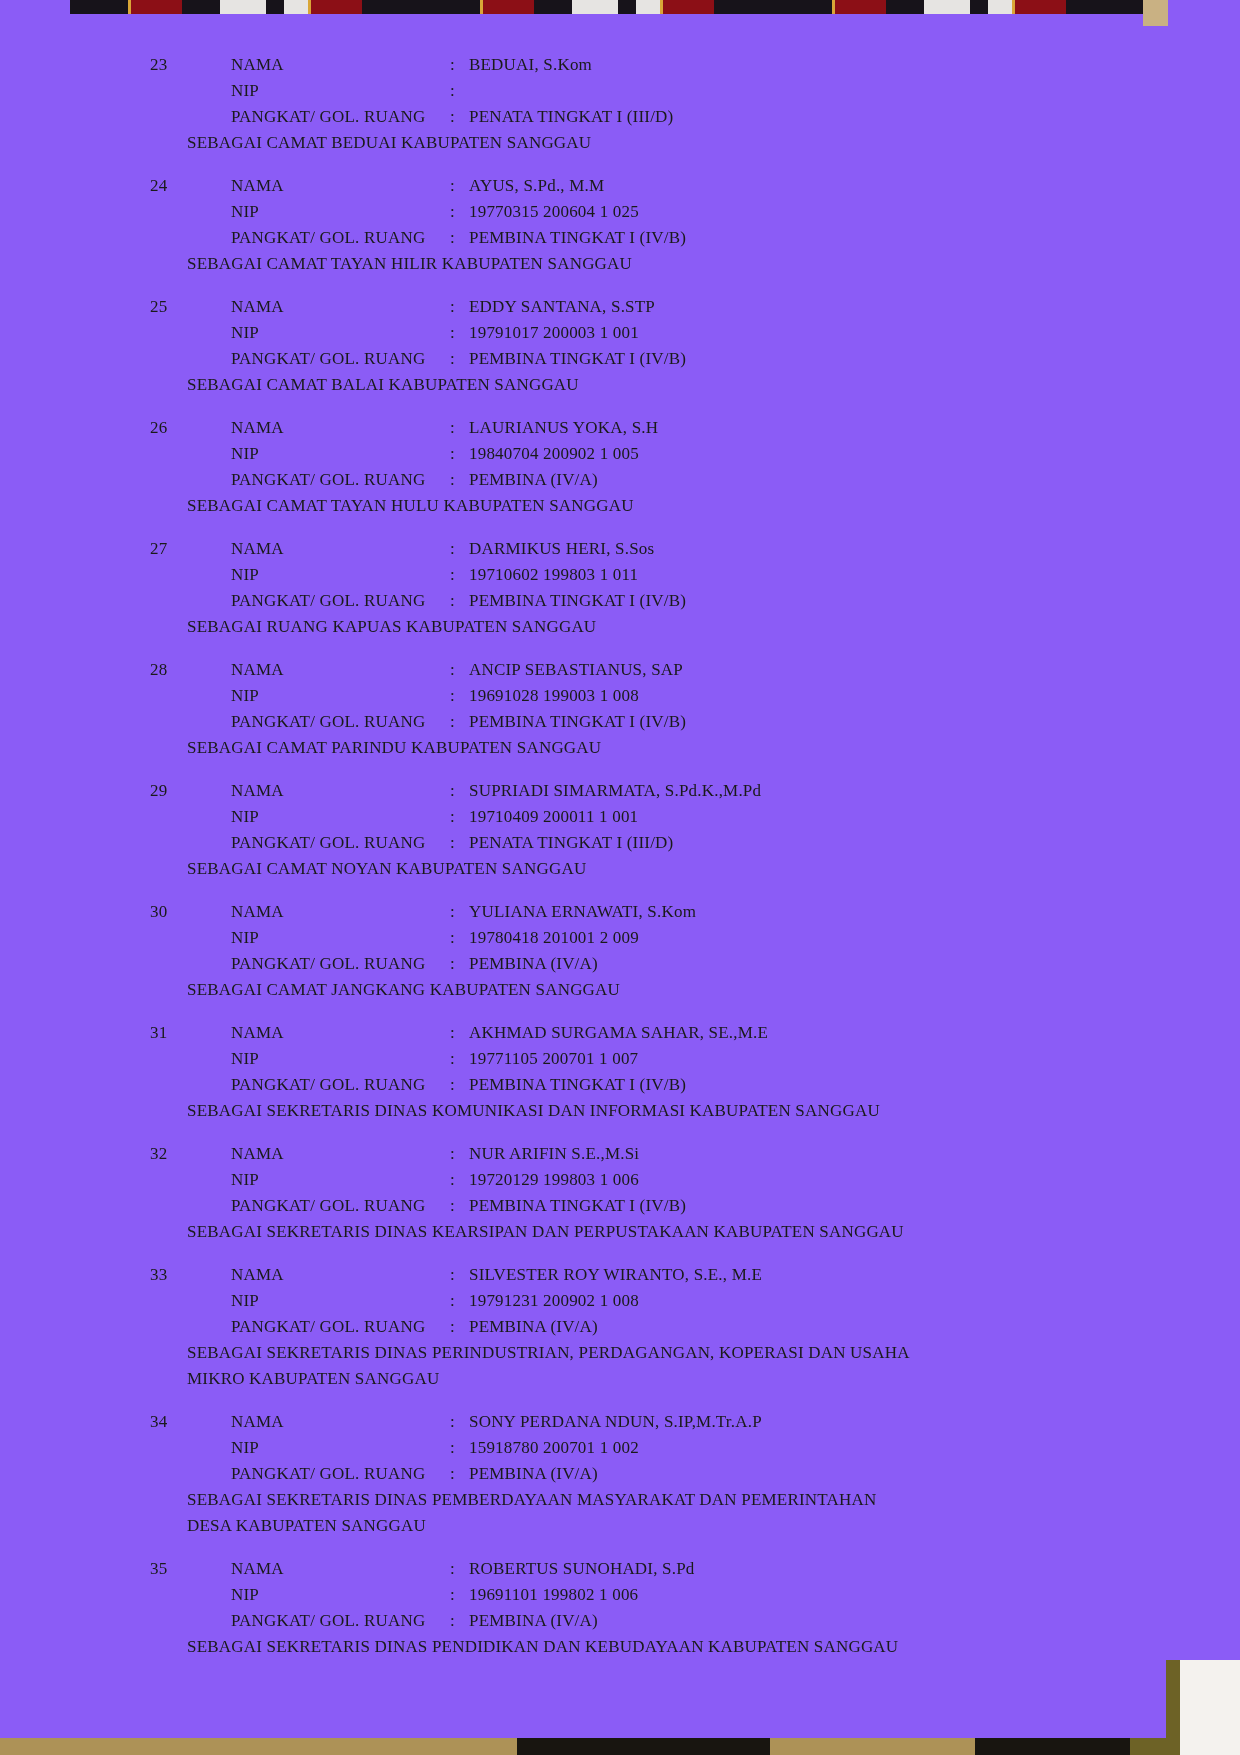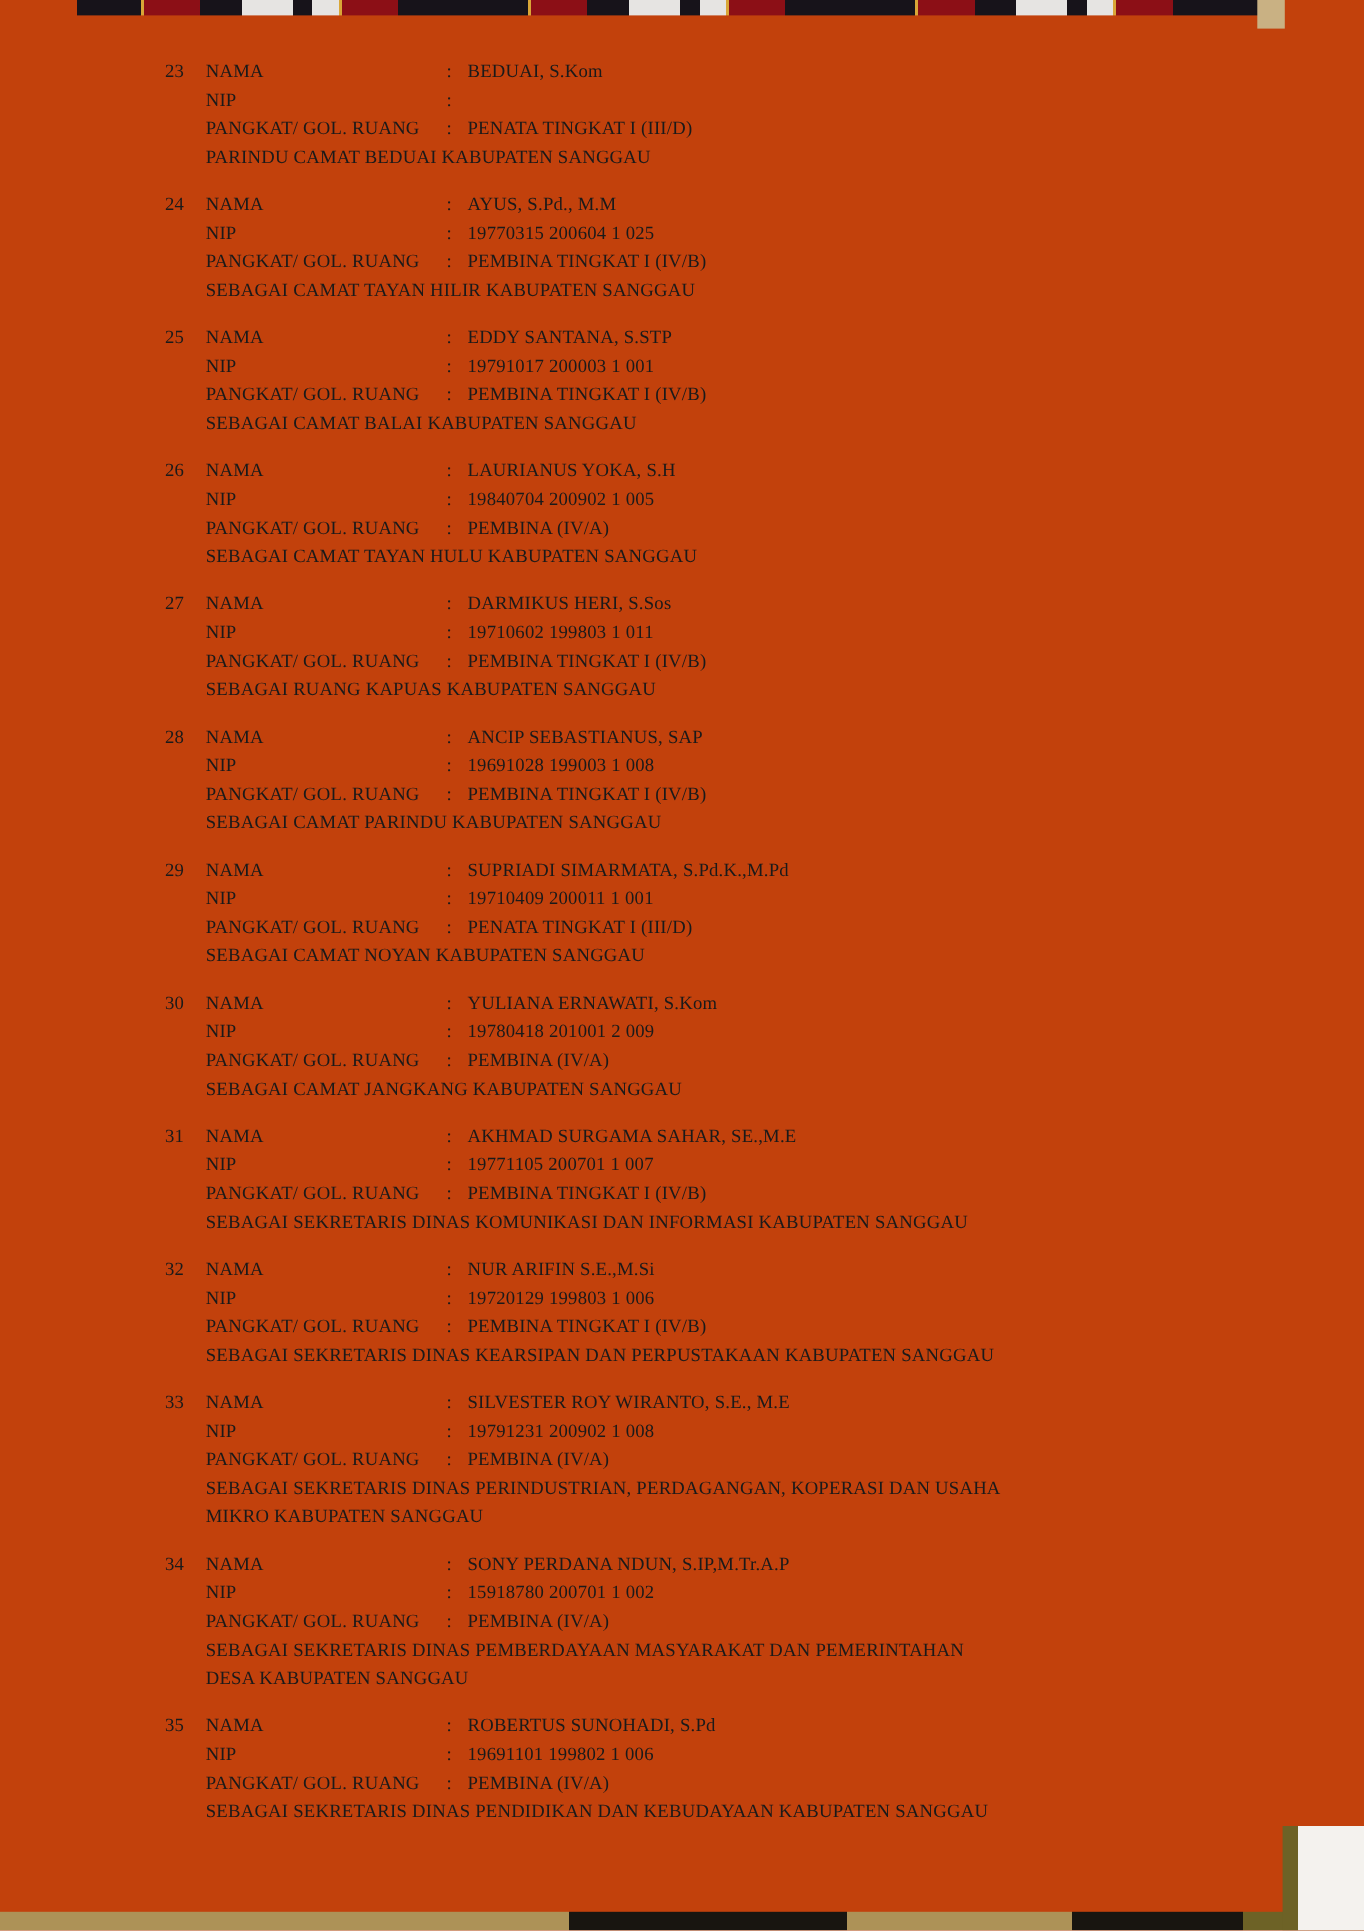--- a/index.html
+++ b/index.html
@@ -1,20 +1,20 @@
 <!DOCTYPE html>
 <html style="--fabric_black: #17131a; --fabric_red: #8c0f16; --fabric_gold: #d9a637; --fabric_white: #e6e4e2; --cloth_tan: #ad9257; --cloth_tan_light: #c9b183; --cloth_black: #181510; --cloth_olive: #6d6226;"><head>
 <meta charset="utf-8">
 <style>
   html, body { margin: 0; padding: 0; background: #e9e7e2; }
   .photo {
     position: relative;
     width: 1240px;
     height: 1755px;
-    background: #c2410c;
+    background: #8b5cf6;
     overflow: hidden;
     font-family: "Liberation Serif", serif;
     color: #1a1a1a;
   }
   
   .fabric-top {
     position: absolute;
     left: 70px;
     top: 0;
     width: 1075px;
@@ -87,20 +87,21 @@
   .entry-num {
     width: 37px;
     flex: none;
   }
   .entry-fields {
     width: 730px;
   }
   .frow {
     display: grid;
     grid-template-columns: 219px 19px 1fr;
+    margin-left: 44px;
   }
   .frow .val { white-space: nowrap; }
   .position-line { }
 </style>
 </head>
 <body>
 
 <div class="photo">
   <div class="fabric-top"></div>
   <div class="fabric-top-corner"></div>
@@ -119,21 +120,21 @@
       </div>
       <div class="frow">
         <span>NIP</span>
         <span>:</span>
       </div>
       <div class="frow">
         <span>PANGKAT/ GOL. RUANG</span>
         <span>:</span>
         <span class="val">PENATA TINGKAT I (III/D)</span>
       </div>
-      <div class="position-line">PARINDU CAMAT BEDUAI KABUPATEN SANGGAU</div>
+      <div class="position-line">SEBAGAI CAMAT BEDUAI KABUPATEN SANGGAU</div>
     </div>
   </div>
 
   <div class="entry">
     <div class="entry-num">24</div>
     <div class="entry-fields">
       <div class="frow">
         <span>NAMA</span>
         <span>:</span>
         <span class="val">AYUS, S.Pd., M.M</span>

